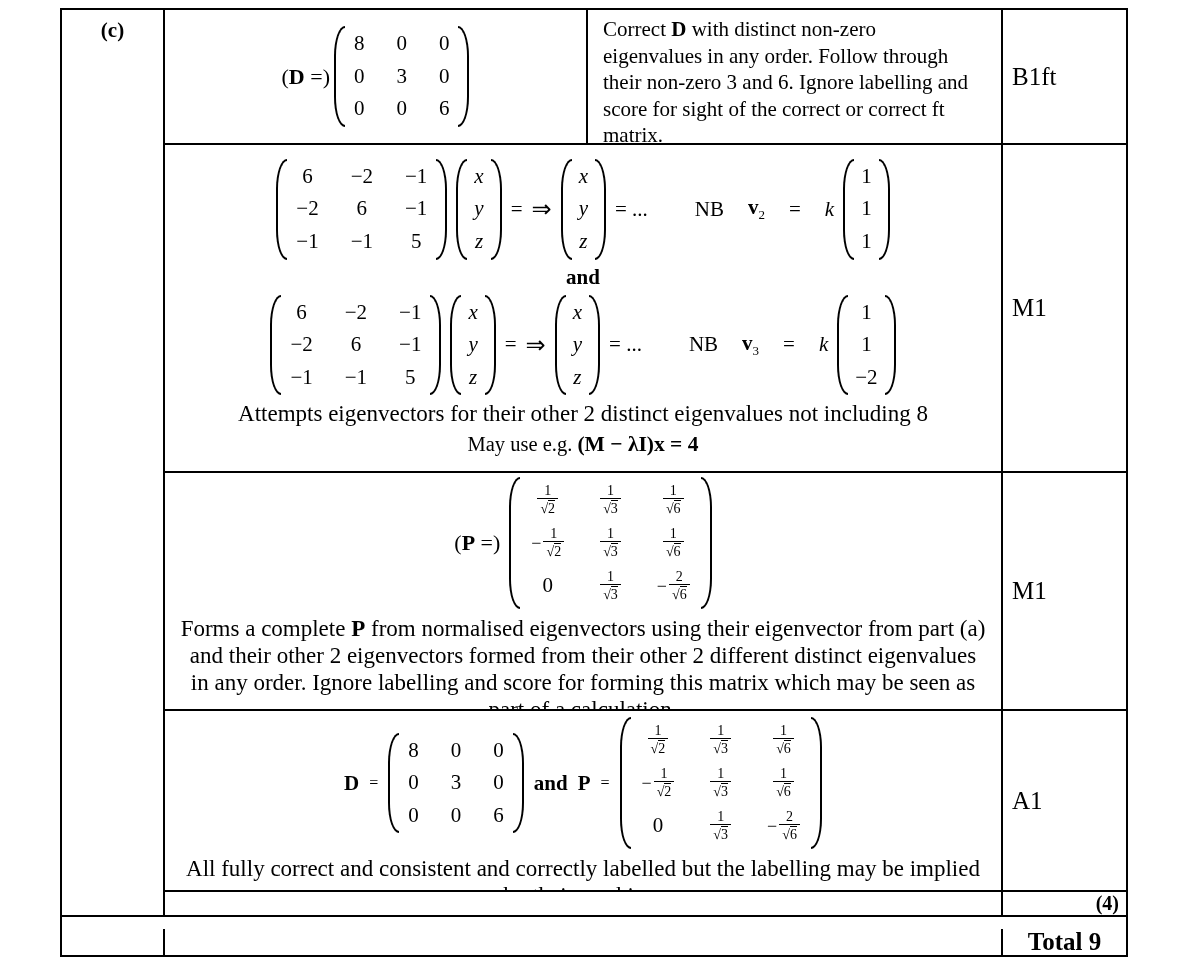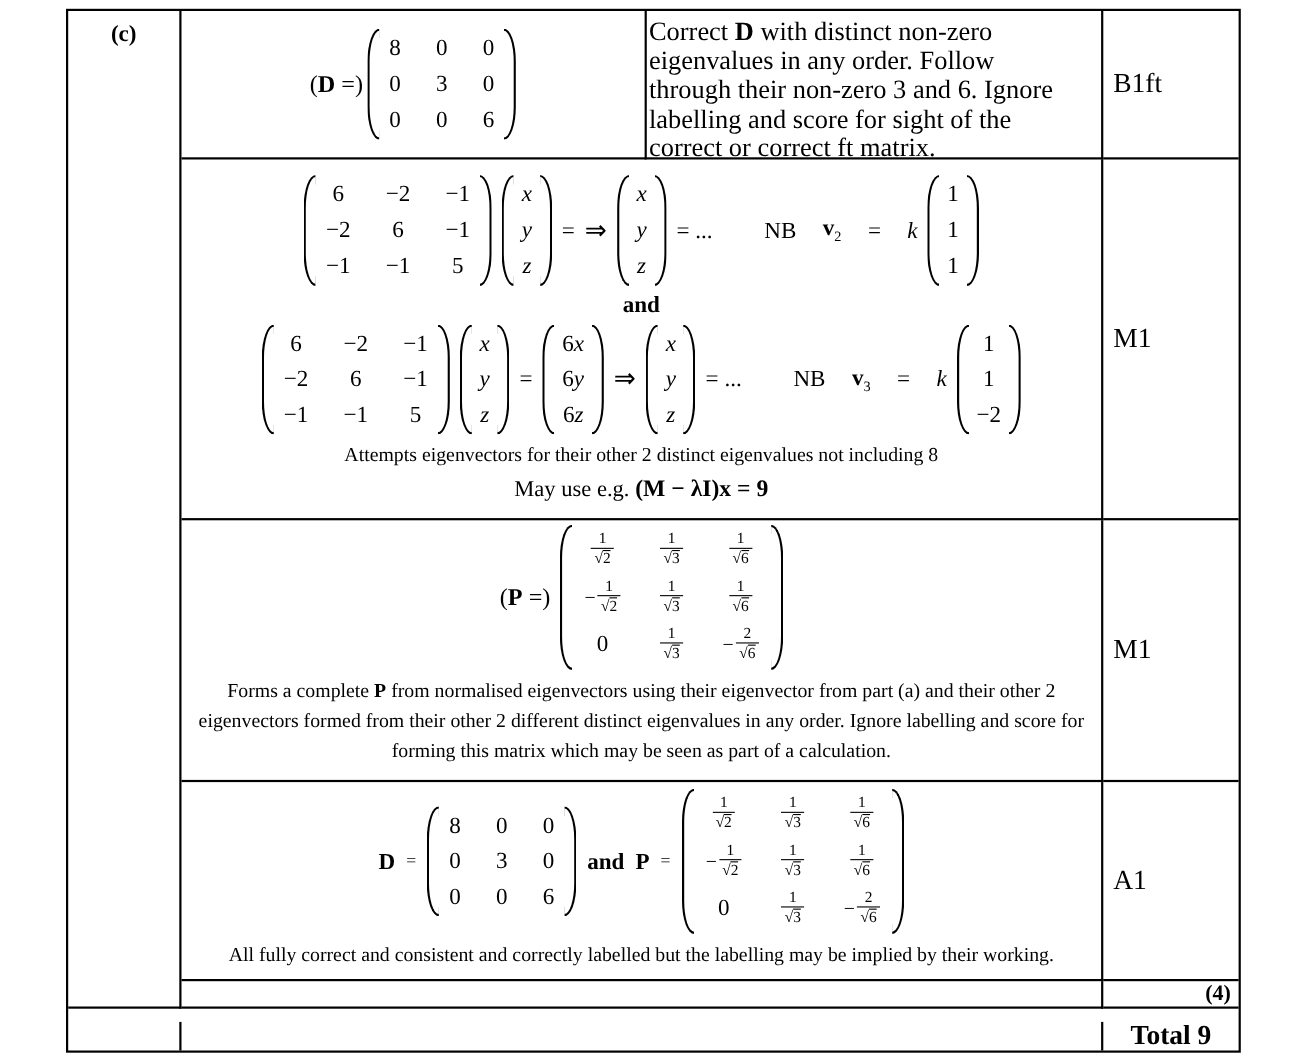--- a/index.html
+++ b/index.html
@@ -11,38 +11,38 @@
              border:2px solid #000; display:grid;
              grid-template-columns:103px 423px 415px 1fr;
              grid-template-rows:135px 328px 238px 181px 25px 1fr; }
   .cell { border-right:2px solid #000; border-bottom:2px solid #000; overflow:hidden; }
   .no-br { border-right:none; }
   .no-bb { border-bottom:none;margin-top:12px; }
 
   .part-cell { font-weight:bold; font-size:21px; text-align:center; padding-top:8px; }
 
   .r1-matrix { display:flex; align-items:center; justify-content:center; gap:4px; }
-  .r1-comment { padding:6px 26px 6px 2px; font-size:24px; line-height:26.5px; }
+  .r1-comment { padding:6px 26px 6px 15px; font-size:21px; line-height:26.5px; }
 
   .mark-cell { display:flex; align-items:center; padding-left:9px; font-size:25px; }
   .mark-right { justify-content:flex-end; padding-right:7px; font-weight:bold; font-size:20px; align-items:center; }
   .mark-total { justify-content:center; font-weight:bold; padding-left:0; }
 
   .main-col { display:flex; flex-direction:column; align-items:center; }
   .r2-main { justify-content:center; gap:5px; padding:4px 0; }
   .r3-main { justify-content:flex-start; gap:6px; padding-top:4px; }
   .r4-main { justify-content:flex-start; gap:6px; padding-top:6px; }
 
   .eqline { display:flex; align-items:center; gap:9px; font-size:21px; }
   .op { font-size:21px; }
   .op-implies { font-size:24px; }
   .nbg { margin-left:38px; display:flex; align-items:center; gap:24px; }
   .nbg sub { font-size:13px; }
   .and-label { font-weight:bold; font-size:21px; }
-  .center-text { font-size:18px; text-align:center; max-width:810px; line-height:27px; }
+  .center-text { font-size:23px; text-align:center; max-width:810px; line-height:27px; }
   .mayuse { font-size:20.5px; }
   .mayuse b { font-size:21.5px; }
 
   .mat-label { font-size:22px; white-space:pre; }
   .mat-label b { font-size:22px; }
 
   
   .mat { display:inline-flex; align-items:stretch; }
   .mat::before { content:""; width:9px; margin-right:1px; border:2px solid #000; border-right:none;
                  border-radius:11px 0 0 11px / 30px 0 0 30px; }
@@ -165,27 +165,20 @@
             </span>
           </span>
         <span class="mat vec" data-matrix="matrices.xyz">
             <span class="mgrid" style="grid-template-columns: repeat(1, auto);">
               <span class="mcell"><i>x</i></span>
               <span class="mcell"><i>y</i></span>
               <span class="mcell"><i>z</i></span>
             </span>
           </span>
         <span class="op">=</span>
-        <span class="mat vec" data-matrix="matrices.v6x">
-            <span class="mgrid" style="grid-template-columns: repeat(1, auto);">
-              <span class="mcell">6<i>x</i></span>
-              <span class="mcell">6<i>y</i></span>
-              <span class="mcell">6<i>z</i></span>
-            </span>
-          </span>
         <span class="op op-implies">⇒</span>
         <span class="mat vec" data-matrix="matrices.xyz">
             <span class="mgrid" style="grid-template-columns: repeat(1, auto);">
               <span class="mcell"><i>x</i></span>
               <span class="mcell"><i>y</i></span>
               <span class="mcell"><i>z</i></span>
             </span>
           </span>
         <span class="op">= ...</span>
         <span class="nbg">
@@ -198,21 +191,21 @@
             <span class="mgrid" style="grid-template-columns: repeat(1, auto);">
               <span class="mcell">1</span>
               <span class="mcell">1</span>
               <span class="mcell">−2</span>
             </span>
           </span>
       </div>
 
       <div class="center-text">Attempts eigenvectors for their other 2 distinct eigenvalues not including 8</div>
       <div class="mayuse">
-        <span>May use e.g. </span><b>(M − λI)x = 9</b>
+        <span>May use e.g. </span><b>(M − λI)x = 4</b>
       </div>
     </div>
 
     <div class="cell mark-cell no-br" style="grid-area:2/4/3/5">
       <span>M1</span>
     </div>
 
     <div class="cell main-col r3-main" style="grid-area:3/2/4/4">
       <div class="eqline">
         <span class="mat-label"><span>(</span><b>P</b><span> =)</span></span>

